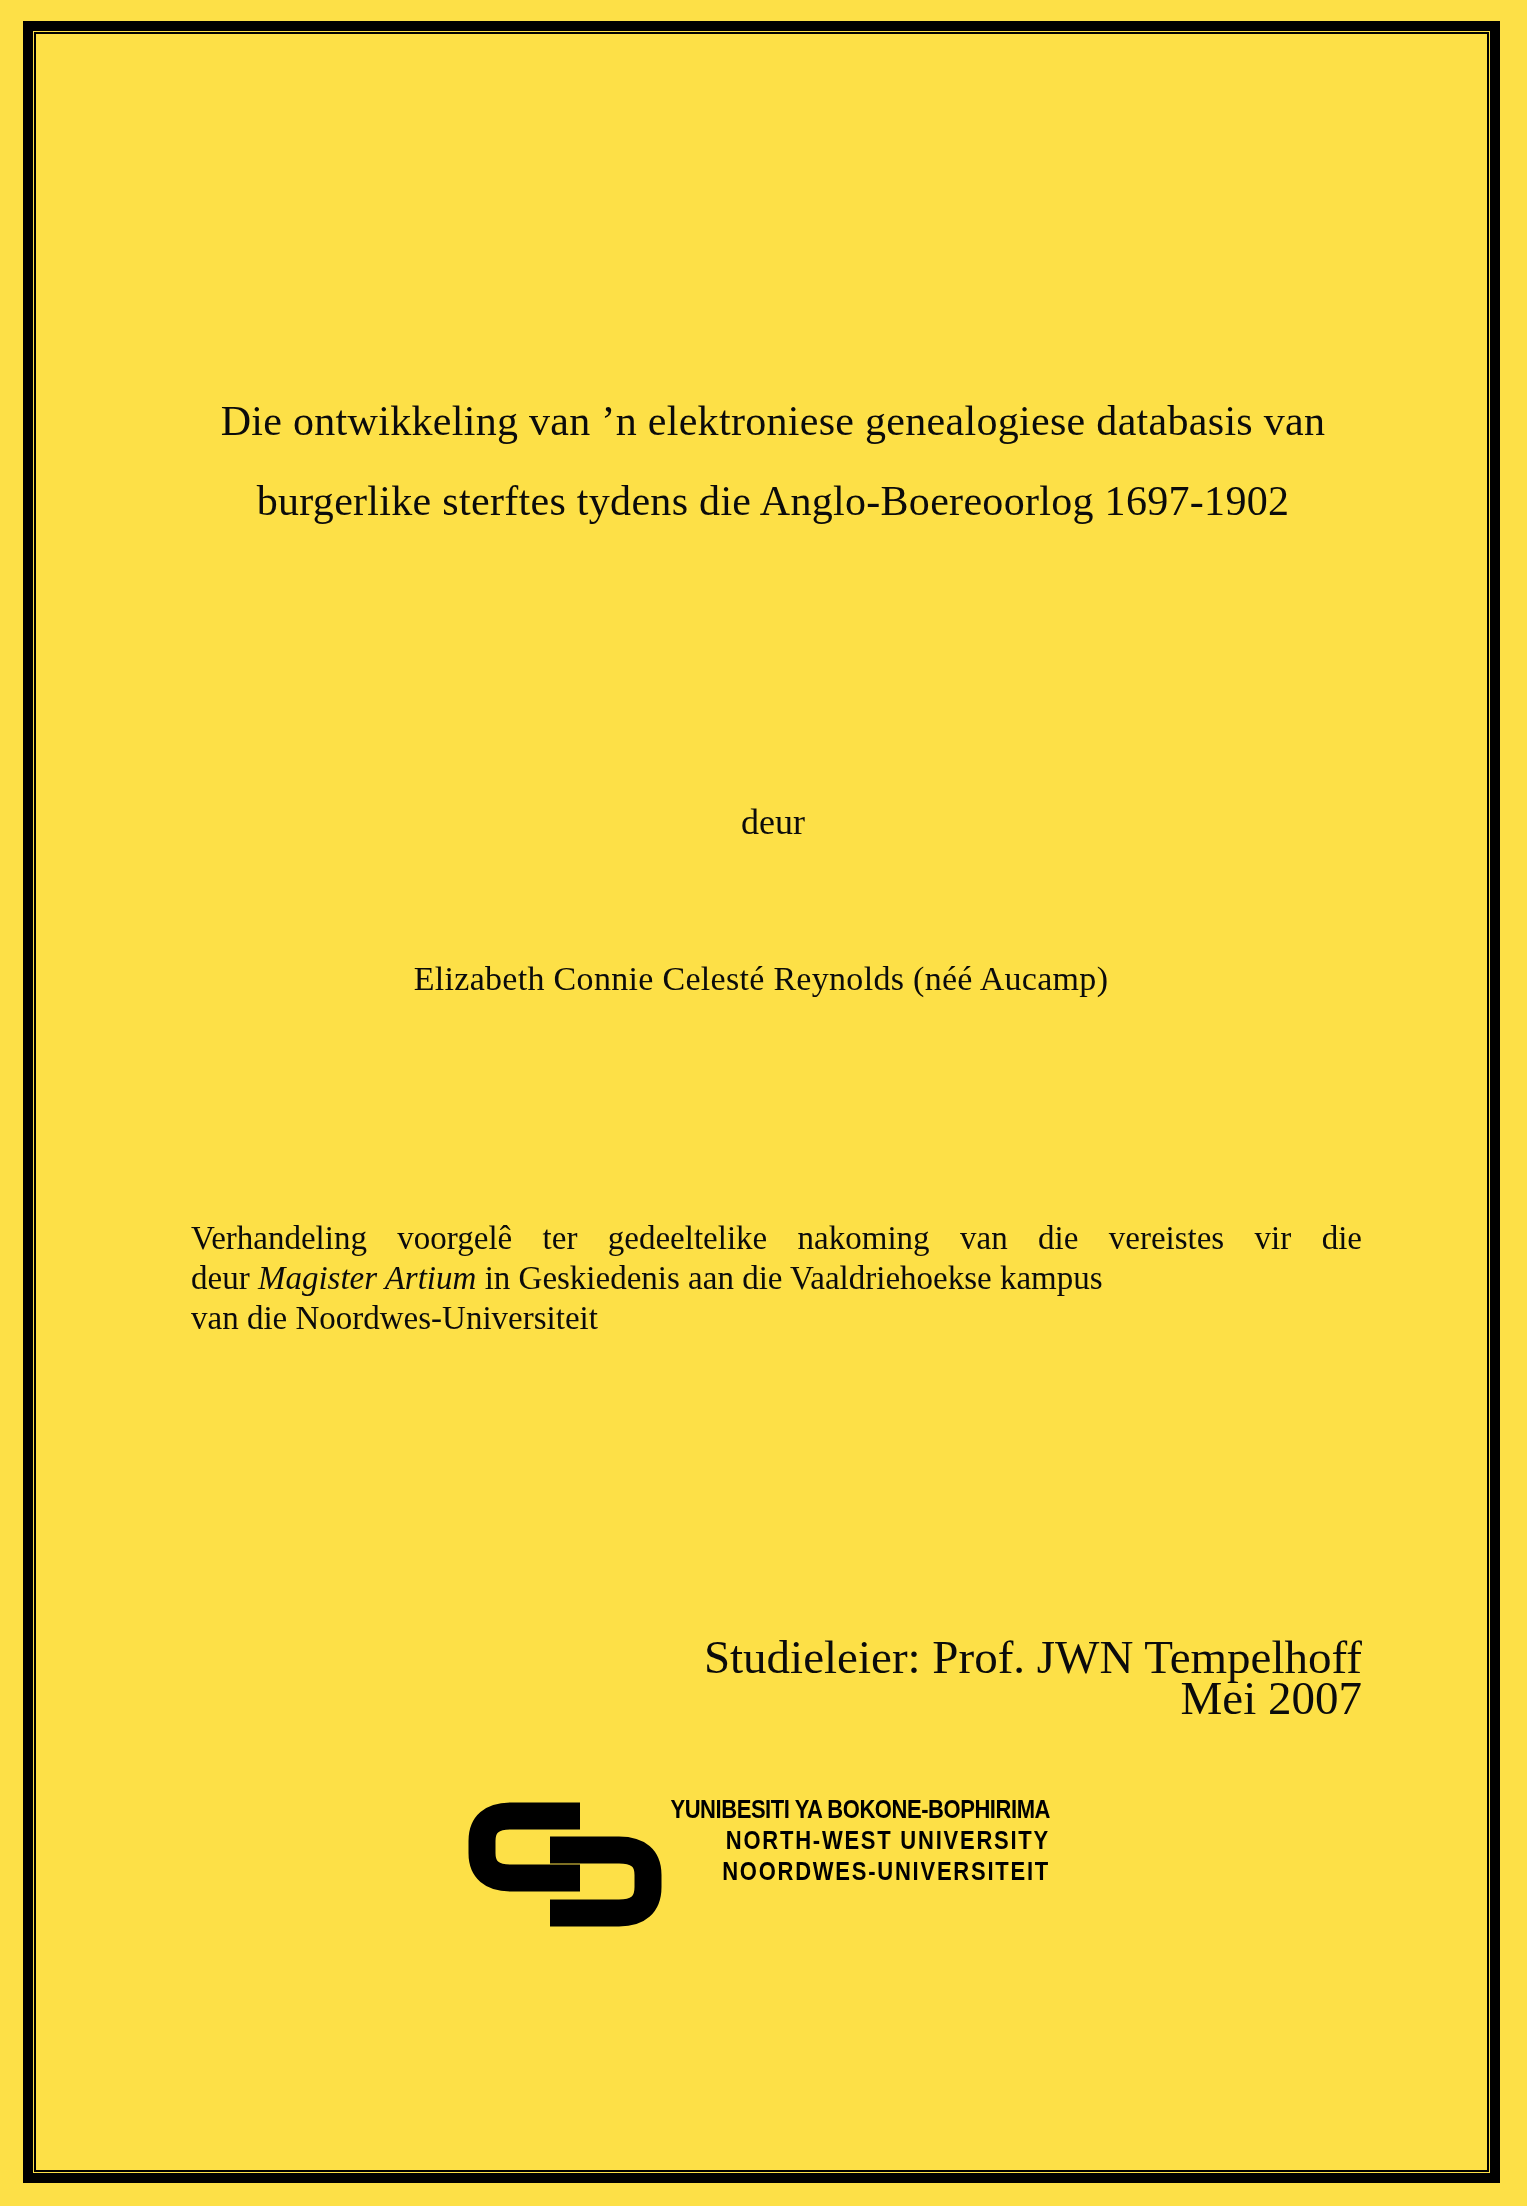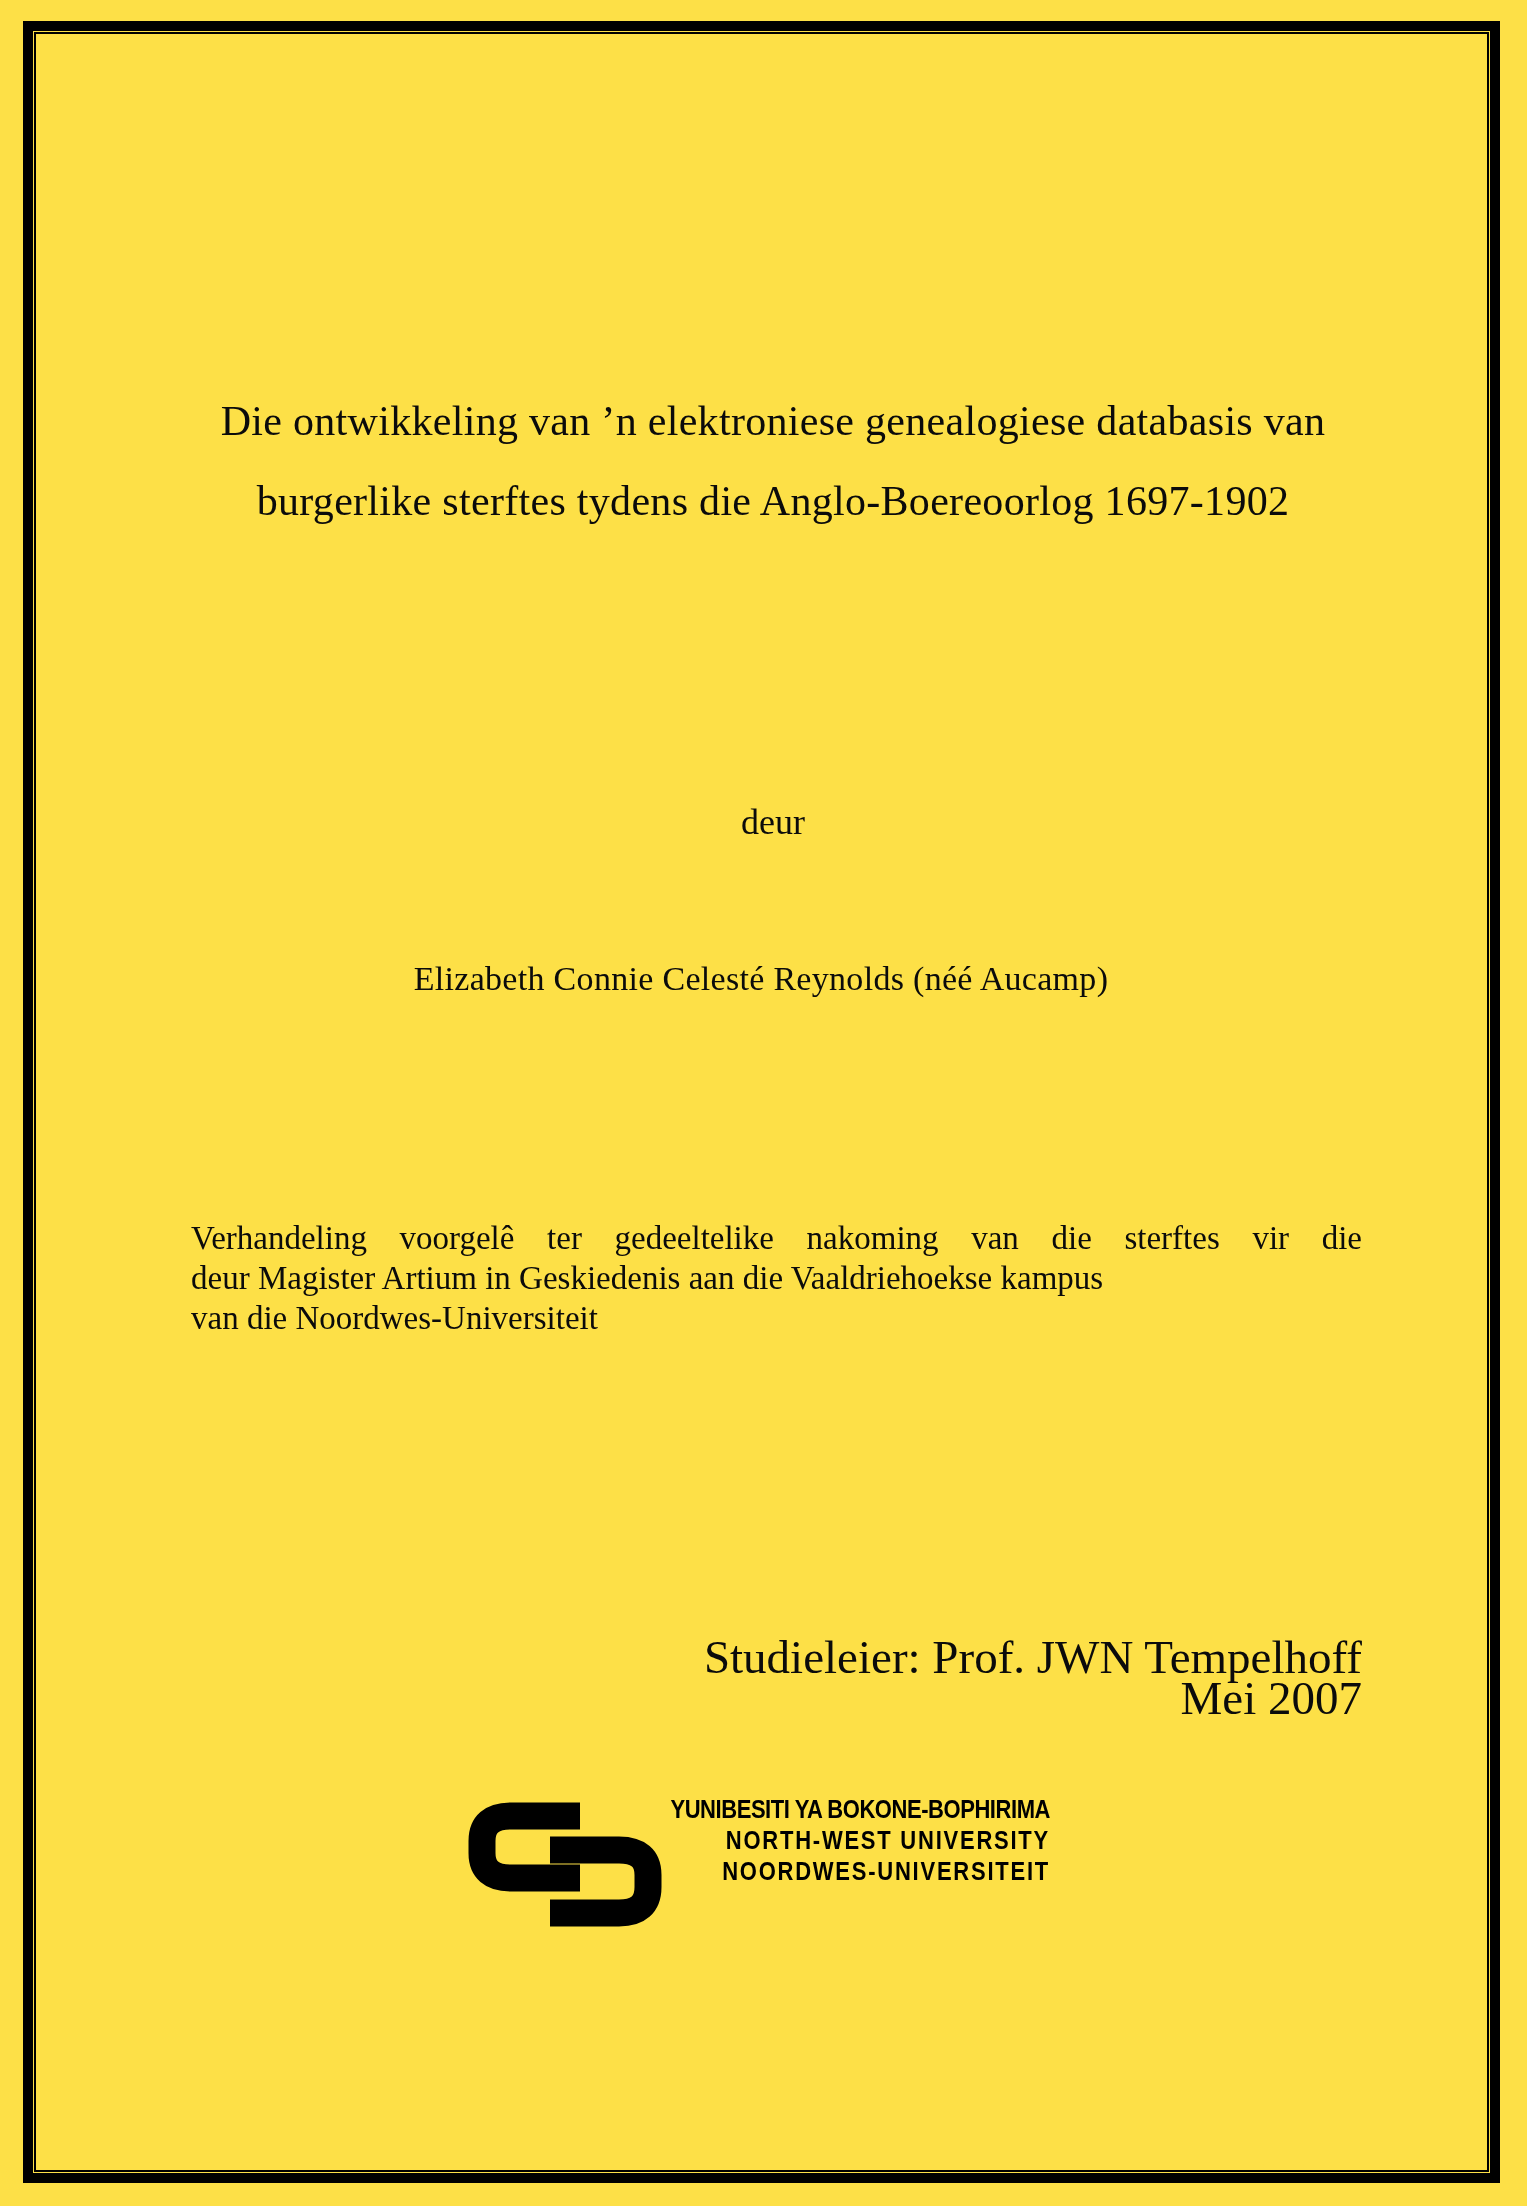--- a/index.html
+++ b/index.html
@@ -68,20 +68,21 @@
     top: 1218px;
     width: 1171px;
     font-size: 33px;
     line-height: 40px;
   }
   .statement .j-line {
     text-align: justify;
     text-align-last: justify;
   }
   .statement .it {
+    font-style: italic;
     margin-top: 40px;
   }
   .supervisor-block {
     position: absolute;
     left: 191px;
     top: 1637px;
     width: 1171px;
     font-size: 47px;
     line-height: 41px;
     text-align: right;
@@ -129,21 +130,21 @@
   <div class="title-block">
     <div>Die ontwikkeling van ’n elektroniese genealogiese databasis van</div>
     <div>burgerlike sterftes tydens die Anglo-Boereoorlog 1697-1902</div>
   </div>
 
   <div class="byline">deur</div>
 
   <div class="author">Elizabeth Connie Celesté Reynolds (néé Aucamp)</div>
 
   <div class="statement">
-    <div class="j-line">Verhandeling voorgelê ter gedeeltelike nakoming van die sterftes vir die</div>
+    <div class="j-line">Verhandeling voorgelê ter gedeeltelike nakoming van die vereistes vir die</div>
     <div><span>deur </span><span class="it">Magister Artium</span><span> in Geskiedenis aan die Vaaldriehoekse kampus</span></div>
     <div>van die Noordwes-Universiteit</div>
   </div>
 
   <div class="supervisor-block">
     <div>Studieleier: Prof. JWN Tempelhoff</div>
     <div>Mei 2007</div>
   </div>
 
   <div class="logo">

